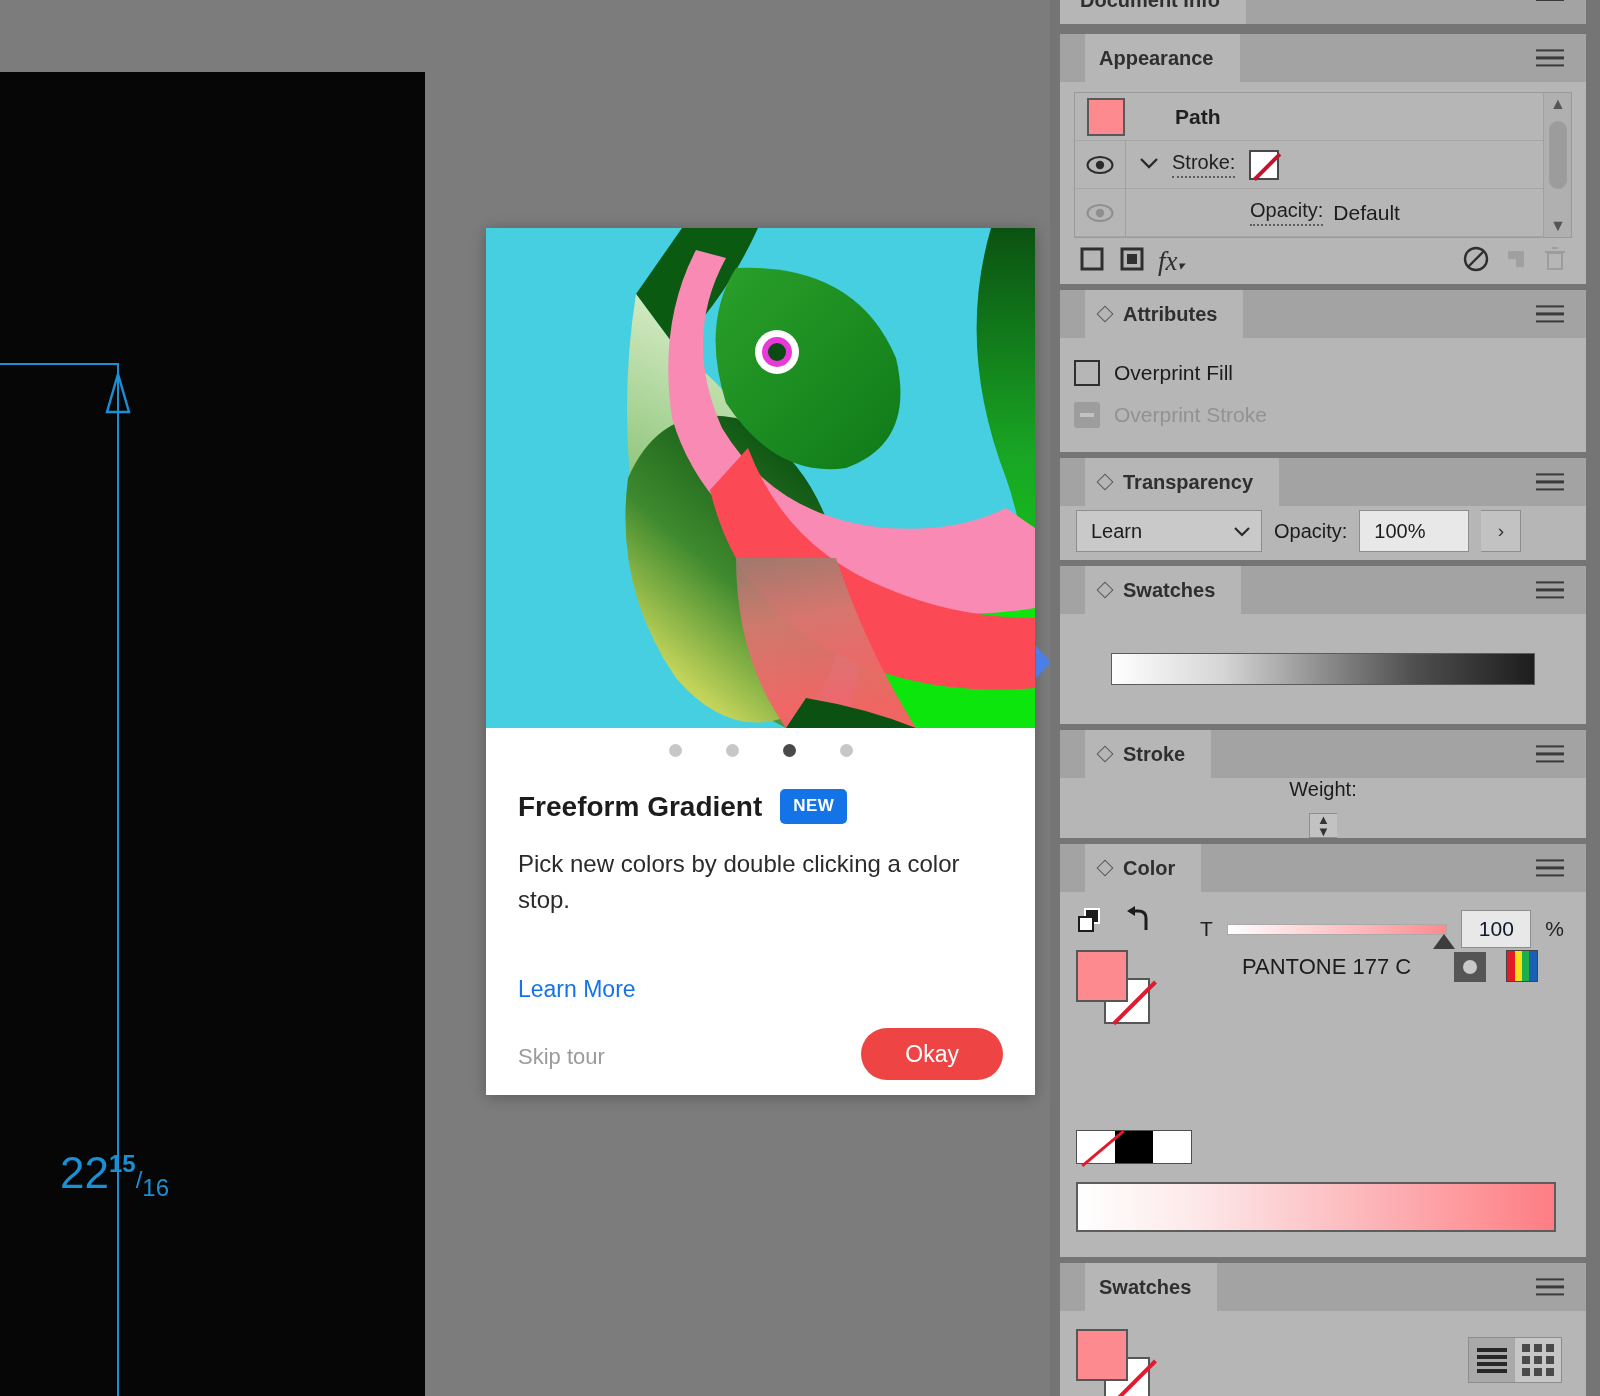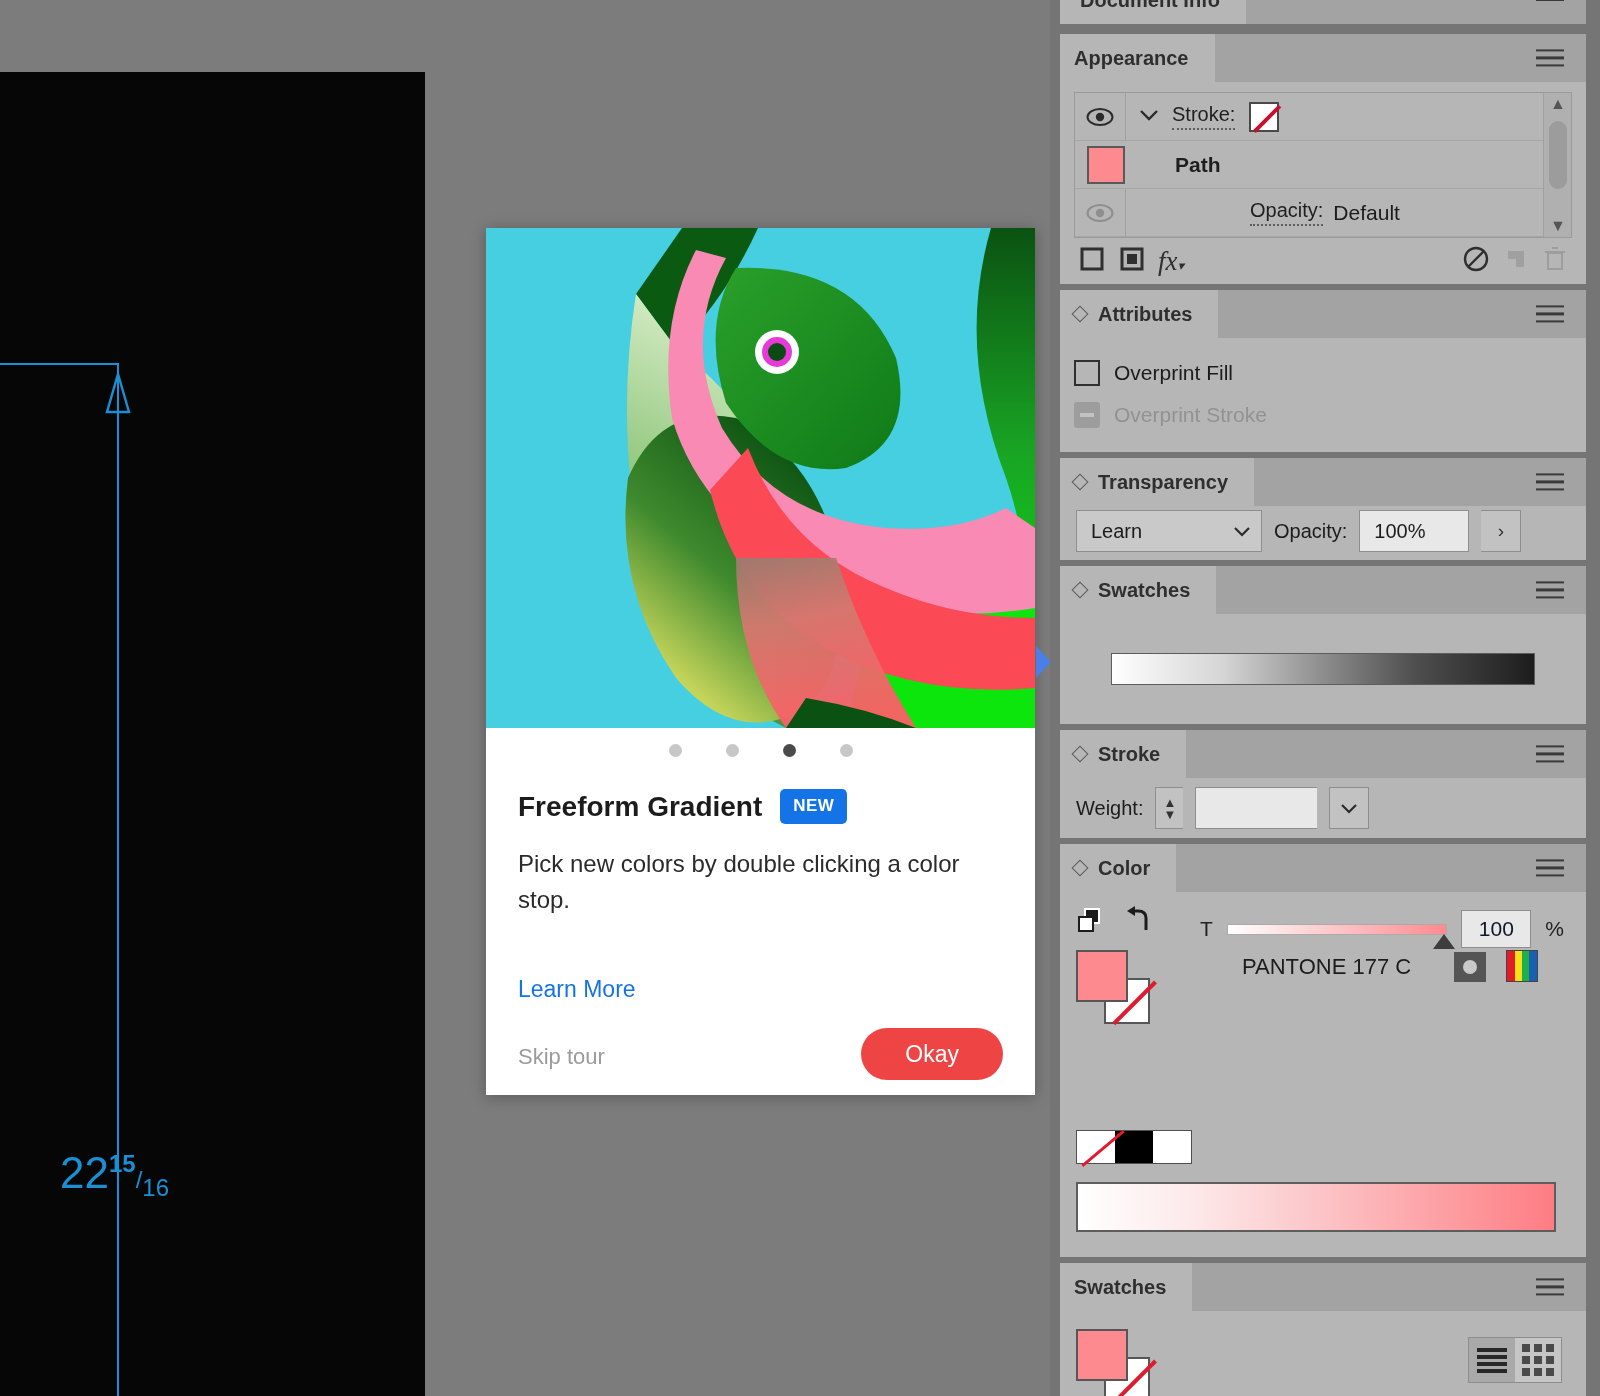--- a/index.html
+++ b/index.html
@@ -70,21 +70,21 @@
     position:absolute; left:1050px; top:0; width:550px; height:1396px;
     background:#757575;
   }
   .panel { background:#b6b6b6; margin:0 14px 0 10px; position:relative; }
   .panel-header {
     height:48px; display:flex; align-items:center;
     background:#a3a3a3; position:relative;
   }
   .panel-tab {
     background:#b6b6b6; height:48px; display:flex; align-items:center;
-    padding:0 26px 0 14px; gap:8px;
+    padding:0 26px 0 14px; gap:8px;margin-left:25px;
   }
   .panel-tab-title { font-size:20px; font-weight:bold; color:#2f2f2f; }
   .diamond { display:inline-block; width:12px; height:12px; border:1.6px solid #5a5a5a; transform:rotate(45deg); margin-right:4px; }
   .hamburger { position:absolute; right:22px; top:50%; transform:translateY(-50%); width:28px; }
   .hamburger span { display:block; height:2.4px; background:#3a3a3a; margin:5px 0; }
   .panel-sep { height:6px; background:#757575; }
 
   
   .app-list { margin:10px 14px 0; background:#b6b6b6; border:1px solid #9a9a9a; position:relative; }
   .app-row { display:flex; align-items:center; height:48px; border-bottom:1px solid #a6a6a6; }
@@ -134,21 +134,21 @@
   }
 
   
   .grad-body { height:110px; display:flex; align-items:center; justify-content:center; }
   .grad-bar {
     width:424px; height:32px; border:1px solid #5c5c5c;
     background:linear-gradient(to right,#ffffff 0%,#d6d6d6 26%,#8d8d8d 50%,#4e4e4e 72%,#1d1d1d 100%);
   }
 
   
-  .stroke-row { display:flex; align-items:center; height:60px; padding:0 16px; gap:12px; }
+  .stroke-row { display:flex; align-items:center; height:60px; padding:0 16px; gap:12px;flex-direction:column; }
   .w-label { font-size:20px; color:#1c1c1c; }
   .spin { width:28px; height:42px; background:#c2c2c2; border:1px solid #8e8e8e; border-right:none;
           display:flex; flex-direction:column; align-items:center; justify-content:center; gap:1px; color:#333; font-size:13px; line-height:11px; }
   .w-field { width:122px; height:42px; background:#e8e8e8; border:1px solid #8e8e8e; border-right:none; }
   .w-drop { width:40px; height:42px; background:#c2c2c2; border:1px solid #8e8e8e;
             display:flex; align-items:center; justify-content:center; font-size:19px; color:#333; }
 
   
   .color-body { position:relative; height:365px; }
   .c-icons { position:absolute; left:16px; top:14px; }
@@ -325,39 +325,39 @@
         </div>
         <div class="hamburger">
             <span></span>
             <span></span>
             <span></span>
           </div>
       </div>
 
       <div class="app-list">
         <div class="app-row">
+          <div class="sw-fill"></div>
+          <div class="app-label">Path</div>
+        </div>
+
+        <div class="app-row">
           <div class="eye">
             <svg width="28" height="20" viewBox="0 0 28 20">
                 <ellipse cx="14" cy="10" rx="12.5" ry="8" fill="none" stroke="#2b2b2b" stroke-width="2"></ellipse>
                 <circle cx="14" cy="10" r="4.2" fill="#2b2b2b"></circle>
               </svg>
           </div>
           <div class="divcol"></div>
           <div class="chev">
             <svg width="22" height="14" viewBox="0 0 22 14">
                 <polyline points="3,3 11,11 19,3" fill="none" stroke="#2b2b2b" stroke-width="2.4"></polyline>
               </svg>
           </div>
           <div class="dotted-label">Stroke:</div>
           <div class="none-swatch"></div>
-        </div>
-
-        <div class="app-row">
-          <div class="sw-fill"></div>
-          <div class="app-label">Path</div>
         </div>
 
         <div class="app-row">
           <div class="eye">
             <svg width="28" height="20" viewBox="0 0 28 20">
                 <ellipse cx="14" cy="10" rx="12.5" ry="8" fill="none" stroke="#8e8e8e" stroke-width="2"></ellipse>
                 <circle cx="14" cy="10" r="4.2" fill="#8e8e8e"></circle>
               </svg>
           </div>
           <div class="divcol"></div>

